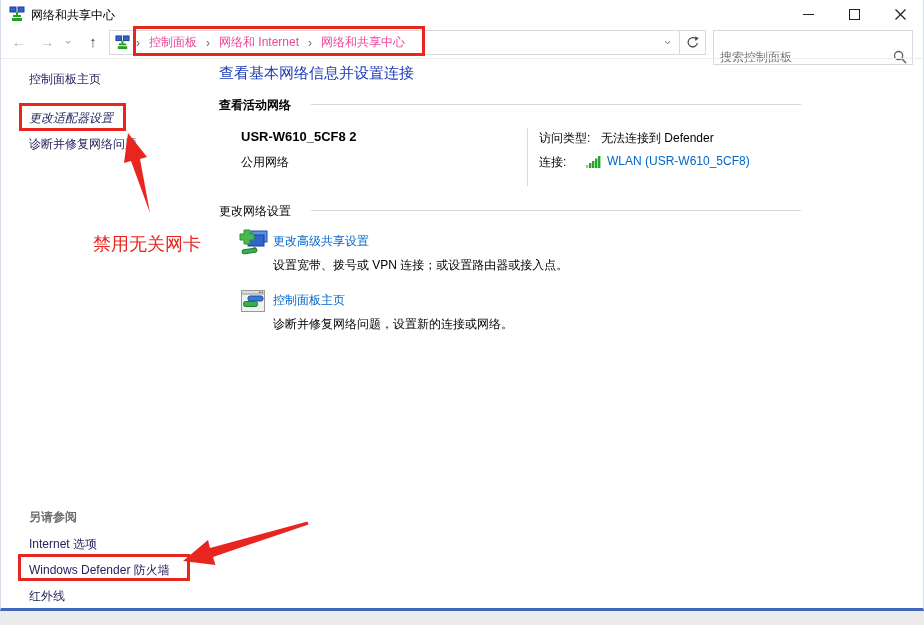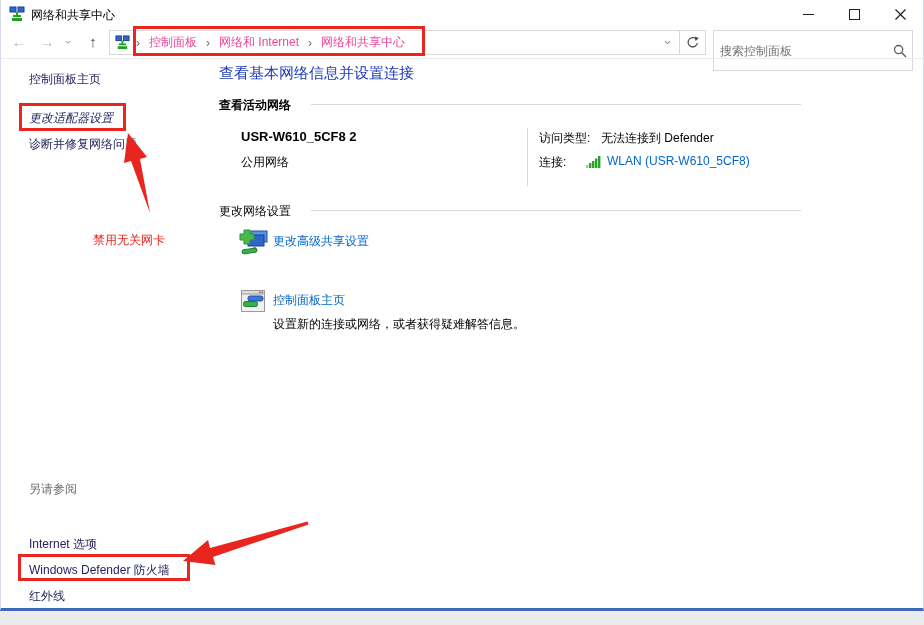--- a/index.html
+++ b/index.html
@@ -23,41 +23,41 @@
   .chev-small{font-size:11px;color:#9a9a9a;}
   .rot90{display:inline-block;transform:rotate(90deg);}
   .addressbar{position:absolute;left:108px;top:30px;width:597px;height:25px;border:1px solid #d9d9d9;
               background:#fff;box-sizing:border-box;display:flex;align-items:center;}
   .crumb{padding:0 9px;white-space:nowrap;color:#ec4899;cursor:pointer;}
   .crumb-sep{color:#6e6e6e;font-size:12px;}
   .addr-spacer{flex:1;}
   .addr-btn{width:22px;height:23px;border:none;background:transparent;padding:0;cursor:pointer;
             display:flex;align-items:center;justify-content:center;color:#8b8b8b;}
   .addr-refresh{border-left:1px solid #d9d9d9;width:26px;color:#4a4a4a;}
-  .searchbox{position:absolute;left:712px;top:30px;width:200px;height:41px;border:1px solid #d9d9d9;
-             background:#fff;box-sizing:border-box;display:flex;align-items:center;}
+  .searchbox{position:absolute;left:712px;top:30px;width:200px;height:35px;border:1px solid #d9d9d9;
+             background:#fff;box-sizing:border-box;display:flex;align-items:flex-end;}
   .searchbox input{flex:1;border:none;outline:none;padding:0 6px;font-size:12px;
                    font-family:"Liberation Sans","DejaVu Sans",sans-serif;color:#333;min-width:0;background:transparent;}
   .searchbox input::placeholder{color:#757575;opacity:1;}
   .search-icon{width:24px;display:flex;align-items:center;justify-content:center;cursor:pointer;}
   .toolbar-rule{position:absolute;left:0;top:58px;width:924px;height:1px;background:#ececec;}
   
   .side-link{position:absolute;left:28px;color:var(--sidebar_link,#24245c);white-space:nowrap;cursor:pointer;}
   .muted{color:var(--muted_gray,#6e6e6e);}
   .blue-link{color:var(--link_blue,#0066cc);cursor:pointer;white-space:nowrap;}
   
   .main-heading{position:absolute;left:218px;top:64px;font-size:15px;color:var(--heading_blue,#1c3bb8);white-space:nowrap;}
   .section-label{position:absolute;color:#000;white-space:nowrap;}
   .hrule{position:absolute;height:1px;background:var(--hairline,#d9d9d9);}
   .vrule{position:absolute;width:1px;background:var(--hairline,#d9d9d9);}
   .net-name{position:absolute;left:240px;top:129px;font-weight:bold;font-size:13px;white-space:nowrap;}
   .plain{position:absolute;white-space:nowrap;}
   
   .redbox{position:absolute;border:3px solid var(--annotation_red,#e8261f);box-sizing:border-box;pointer-events:none;}
-  .rednote{position:absolute;color:var(--annotation_red,#e8261f);font-size:12px;white-space:nowrap;}
+  .rednote{position:absolute;color:var(--annotation_red,#e8261f);font-size:18px;white-space:nowrap;}
   .arrow-overlay{position:absolute;left:0;top:0;pointer-events:none;}
   .arrow-overlay polygon{fill:var(--annotation_red,#e8261f);}
 </style>
 </head>
 <body>
 
 <div class="stage">
   <div class="window">
 
     <div class="titlebar">
@@ -133,21 +133,21 @@
         </svg>
       </span>
     </div>
 
     <div class="toolbar-rule"></div>
 
     <span class="side-link" style="top:71px;">控制面板主页</span>
     <span class="side-link" style="top:110px;font-style:italic;">更改适配器设置</span>
     <span class="side-link" style="top:136px;">诊断并修复网络问题</span>
 
-    <span class="side-link muted" style="top:481px;">另请参阅</span>
+    <span class="side-link muted" style="top:509px;font-weight:bold;">另请参阅</span>
     <span class="side-link" style="top:536px;">Internet 选项</span>
     <span class="side-link" style="top:562px;">Windows Defender 防火墙</span>
     <span class="side-link" style="top:588px;">红外线</span>
 
     <span class="main-heading">查看基本网络信息并设置连接</span>
 
     <span class="section-label" style="left:218px;top:97px;font-weight:bold;">查看活动网络</span>
     <div class="hrule" style="left:310px;top:104px;width:490px;"></div>
 
     <span class="net-name">USR-W610_5CF8 2</span>
@@ -175,33 +175,34 @@
     <span class="abs" style="left:238px;top:228px;">
       <svg width="30" height="28" viewBox="0 0 30 28">
         <rect x="12" y="3" width="16" height="11" fill="#5b93e8" stroke="#23509e" stroke-width="1"></rect>
         <rect x="9" y="7" width="16" height="11" fill="#2f66cc" stroke="#1d3f8f" stroke-width="1"></rect>
         <rect x="14" y="18" width="3" height="3" fill="#9a9a9a"></rect>
         <path d="M5 2 h6 v4 h4 v6 h-4 v4 H5 v-4 H1 V6 h4 z" fill="#49b84f" stroke="#2c8f36" stroke-width="1"></path>
         <rect x="3" y="21" width="15" height="4" rx="2" fill="#35b24a" stroke="#1e7a30" stroke-width="1" transform="rotate(-8 10 23)"></rect>
       </svg>
     </span>
     <span class="plain blue-link" style="left:272px;top:233px;">更改高级共享设置</span>
+    <span class="plain" style="left:272px;top:257px;">设置宽带、拨号或 VPN 连接；或设置路由器或接入点。</span>
 
     <span class="abs" style="left:240px;top:290px;">
       <svg width="25" height="23" viewBox="0 0 25 23">
         <rect x="0.5" y="0.5" width="23" height="21" fill="#f1f1f1" stroke="#9a9a9a" stroke-width="1"></rect>
         <rect x="0.5" y="0.5" width="23" height="3.5" fill="#dcdcdc" stroke="#9a9a9a" stroke-width="1"></rect>
         <rect x="18" y="1.5" width="1.5" height="1.5" fill="#6f6f6f"></rect>
         <rect x="20.5" y="1.5" width="1.5" height="1.5" fill="#6f6f6f"></rect>
         <rect x="7" y="6" width="15" height="5" rx="2" fill="#3b78d8" stroke="#1f4f9e" stroke-width="1"></rect>
         <rect x="2.5" y="11.5" width="14" height="5" rx="2" fill="#35b24a" stroke="#1e7a30" stroke-width="1"></rect>
       </svg>
     </span>
     <span class="plain blue-link" style="left:272px;top:292px;">控制面板主页</span>
-    <span class="plain" style="left:272px;top:316px;">设置新的连接或网络，或者获得疑难解答信息。</span>
+    <span class="plain" style="left:272px;top:316px;">诊断并修复网络问题，设置新的连接或网络。</span>
   </div>
 
   <div class="redbox" style="left:133px;top:26px;width:292px;height:30px;"></div>
   <div class="redbox" style="left:19px;top:103px;width:107px;height:28px;"></div>
   <div class="redbox" style="left:18px;top:554px;width:172px;height:27px;"></div>
 
   <span class="rednote" style="left:93px;top:232px;">禁用无关网卡</span>
 
   <svg class="arrow-overlay" width="924" height="625" viewBox="0 0 924 625">
     <polygon points="128,133 147,157 140,159 150,213 131,161 124,163"></polygon>

